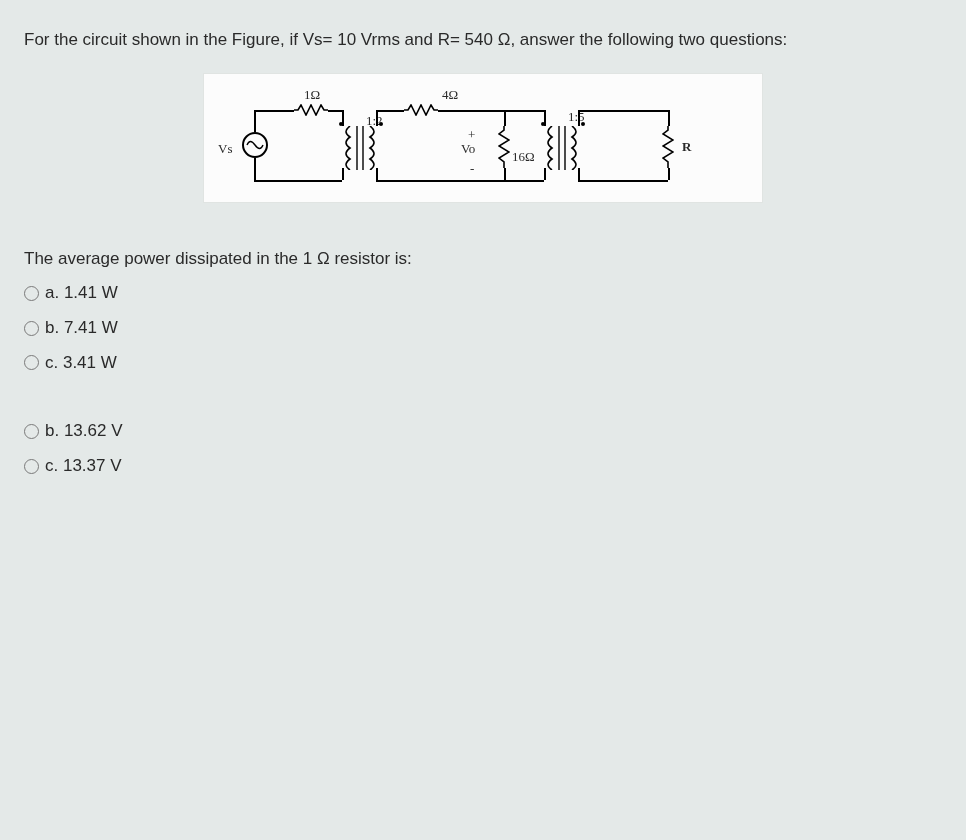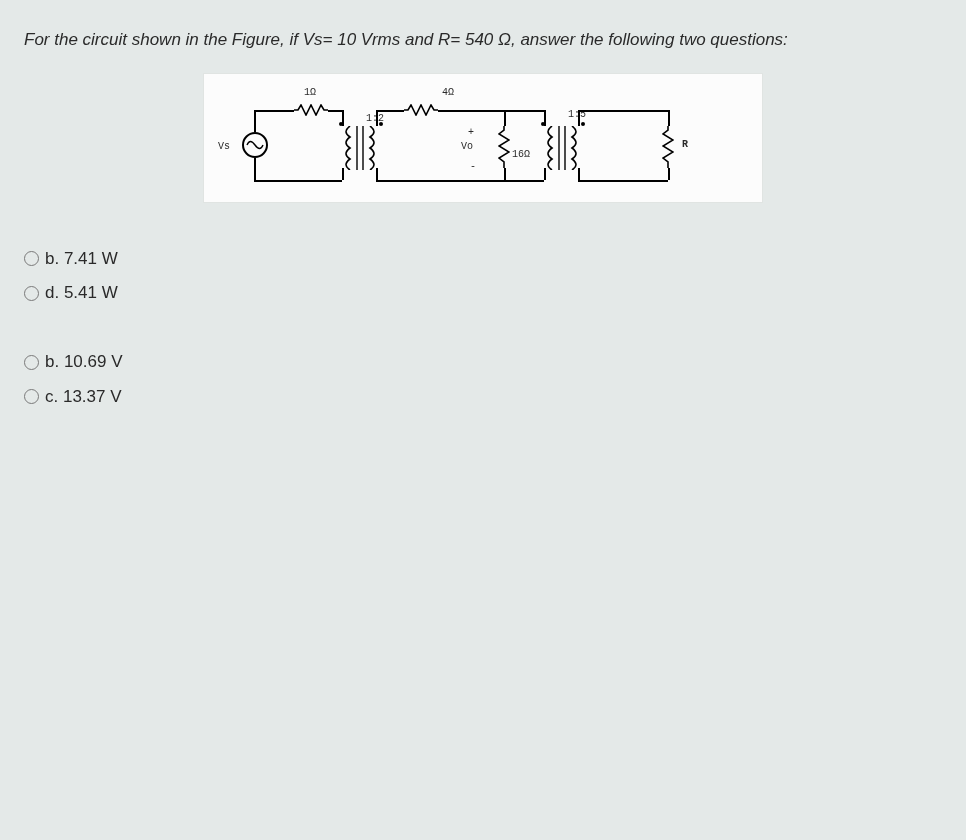--- a/index.html
+++ b/index.html
@@ -7,21 +7,21 @@
     font-family: Arial, Helvetica, sans-serif;
     background: #e4e9e8;
     width: 966px;
     height: 840px;
     padding: 28px 24px;
     color: #2a2a2a;
     font-size: 17px;
     line-height: 1.45;
     overflow: hidden;
   }
-  .stem { margin-bottom: 20px; font-style: italic; }
+  .stem { margin-bottom: 20px; }
   .figure-wrap { display: flex; justify-content: center; margin: 14px 0 44px; }
   .figure {
     background: #fcfcfc;
     border: 1px solid #e0e4e2;
     width: 560px;
     height: 130px;
     padding: 6px 10px 6px 10px;
     position: relative;
   }
   .question-block { margin-bottom: 44px; }
@@ -32,21 +32,21 @@
     border: 1.5px solid #7a7a7a;
     border-radius: 50%;
     flex: 0 0 15px;
   }
 
   
   .circuit { position: relative; width: 100%; height: 100%; }
   .wire { position: absolute; background: #000; }
   .wire.h { height: 2px; }
   .wire.v { width: 2px; }
-  .lbl { position: absolute; font-size: 10px; font-family: Liberation Mono, monospace; }
+  .lbl { position: absolute; font-size: 13px; font-family: Liberation Serif, serif; }
   .dot { position: absolute; width: 4px; height: 4px; background: #000; border-radius: 50%; }
 
   
   .res-h {
     position: absolute; height: 12px;
   }
   .res-h svg { display: block; }
   .res-v { position: absolute; width: 12px; }
   .res-v svg { display:block; }
 
@@ -160,32 +160,37 @@
             <path d="M6 0 L6 4 L1 8 L11 14 L1 20 L11 26 L1 32 L6 36 L6 42" stroke="#000" fill="none" stroke-width="1.6"></path>
           </svg>
       </div>
       <span class="lbl" style="left:468px; top:58px; font-weight:bold;">R</span>
 
     </div>
   </div>
 </div>
 
 <div class="question-block">
+  <div class="q-text">The average power dissipated in the 1 Ω resistor is:</div>
+  <div class="option">
+    <span class="radio"></span>
+    <span>a. 1.41 W</span>
+  </div>
   <div class="option">
     <span class="radio"></span>
     <span>b. 7.41 W</span>
   </div>
   <div class="option">
     <span class="radio"></span>
-    <span>d. 5.41 W</span>
+    <span>c. 3.41 W</span>
   </div>
 </div>
 
 <div class="question-block">
   <div class="option">
     <span class="radio"></span>
-    <span>b. 10.69 V</span>
+    <span>b. 13.62 V</span>
   </div>
   <div class="option">
     <span class="radio"></span>
     <span>c. 13.37 V</span>
   </div>
 </div>
 
 </body></html>

